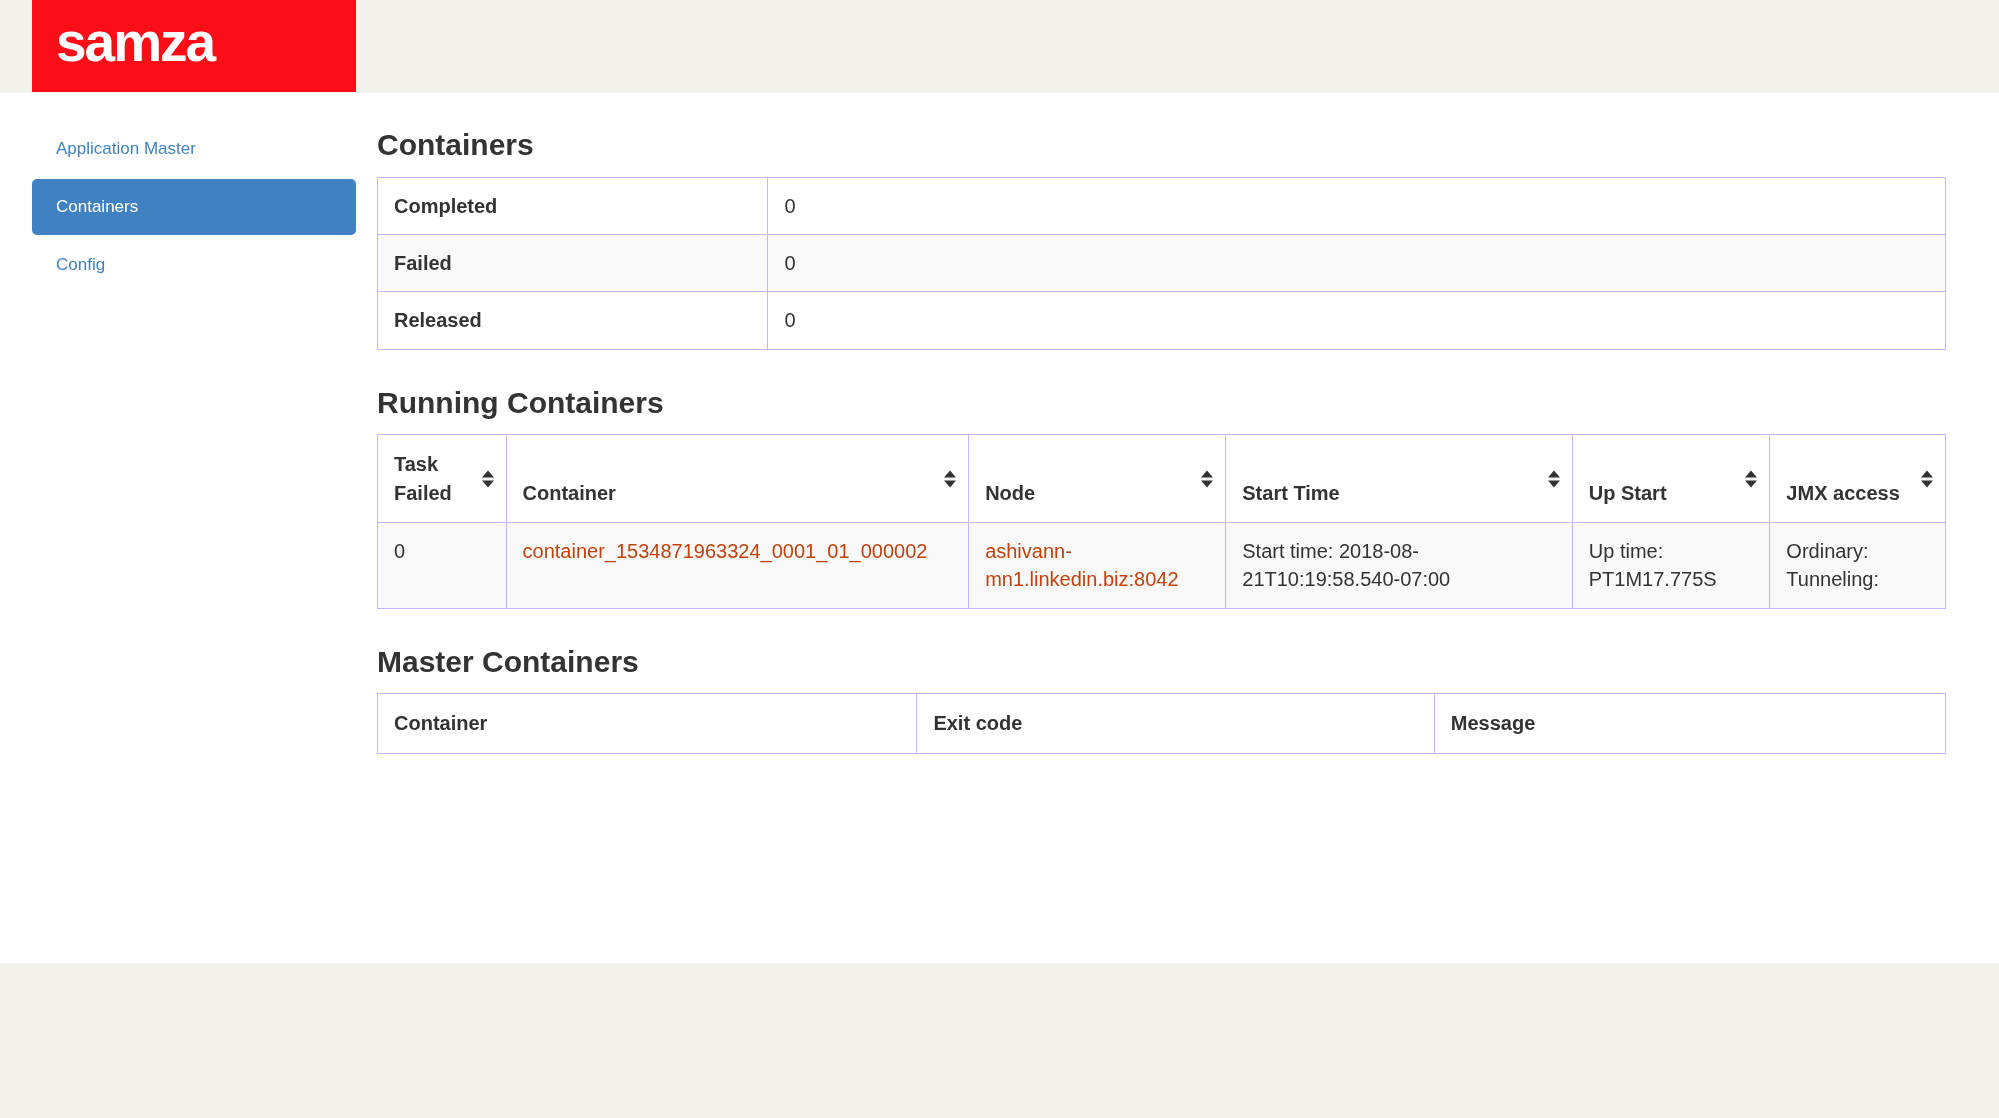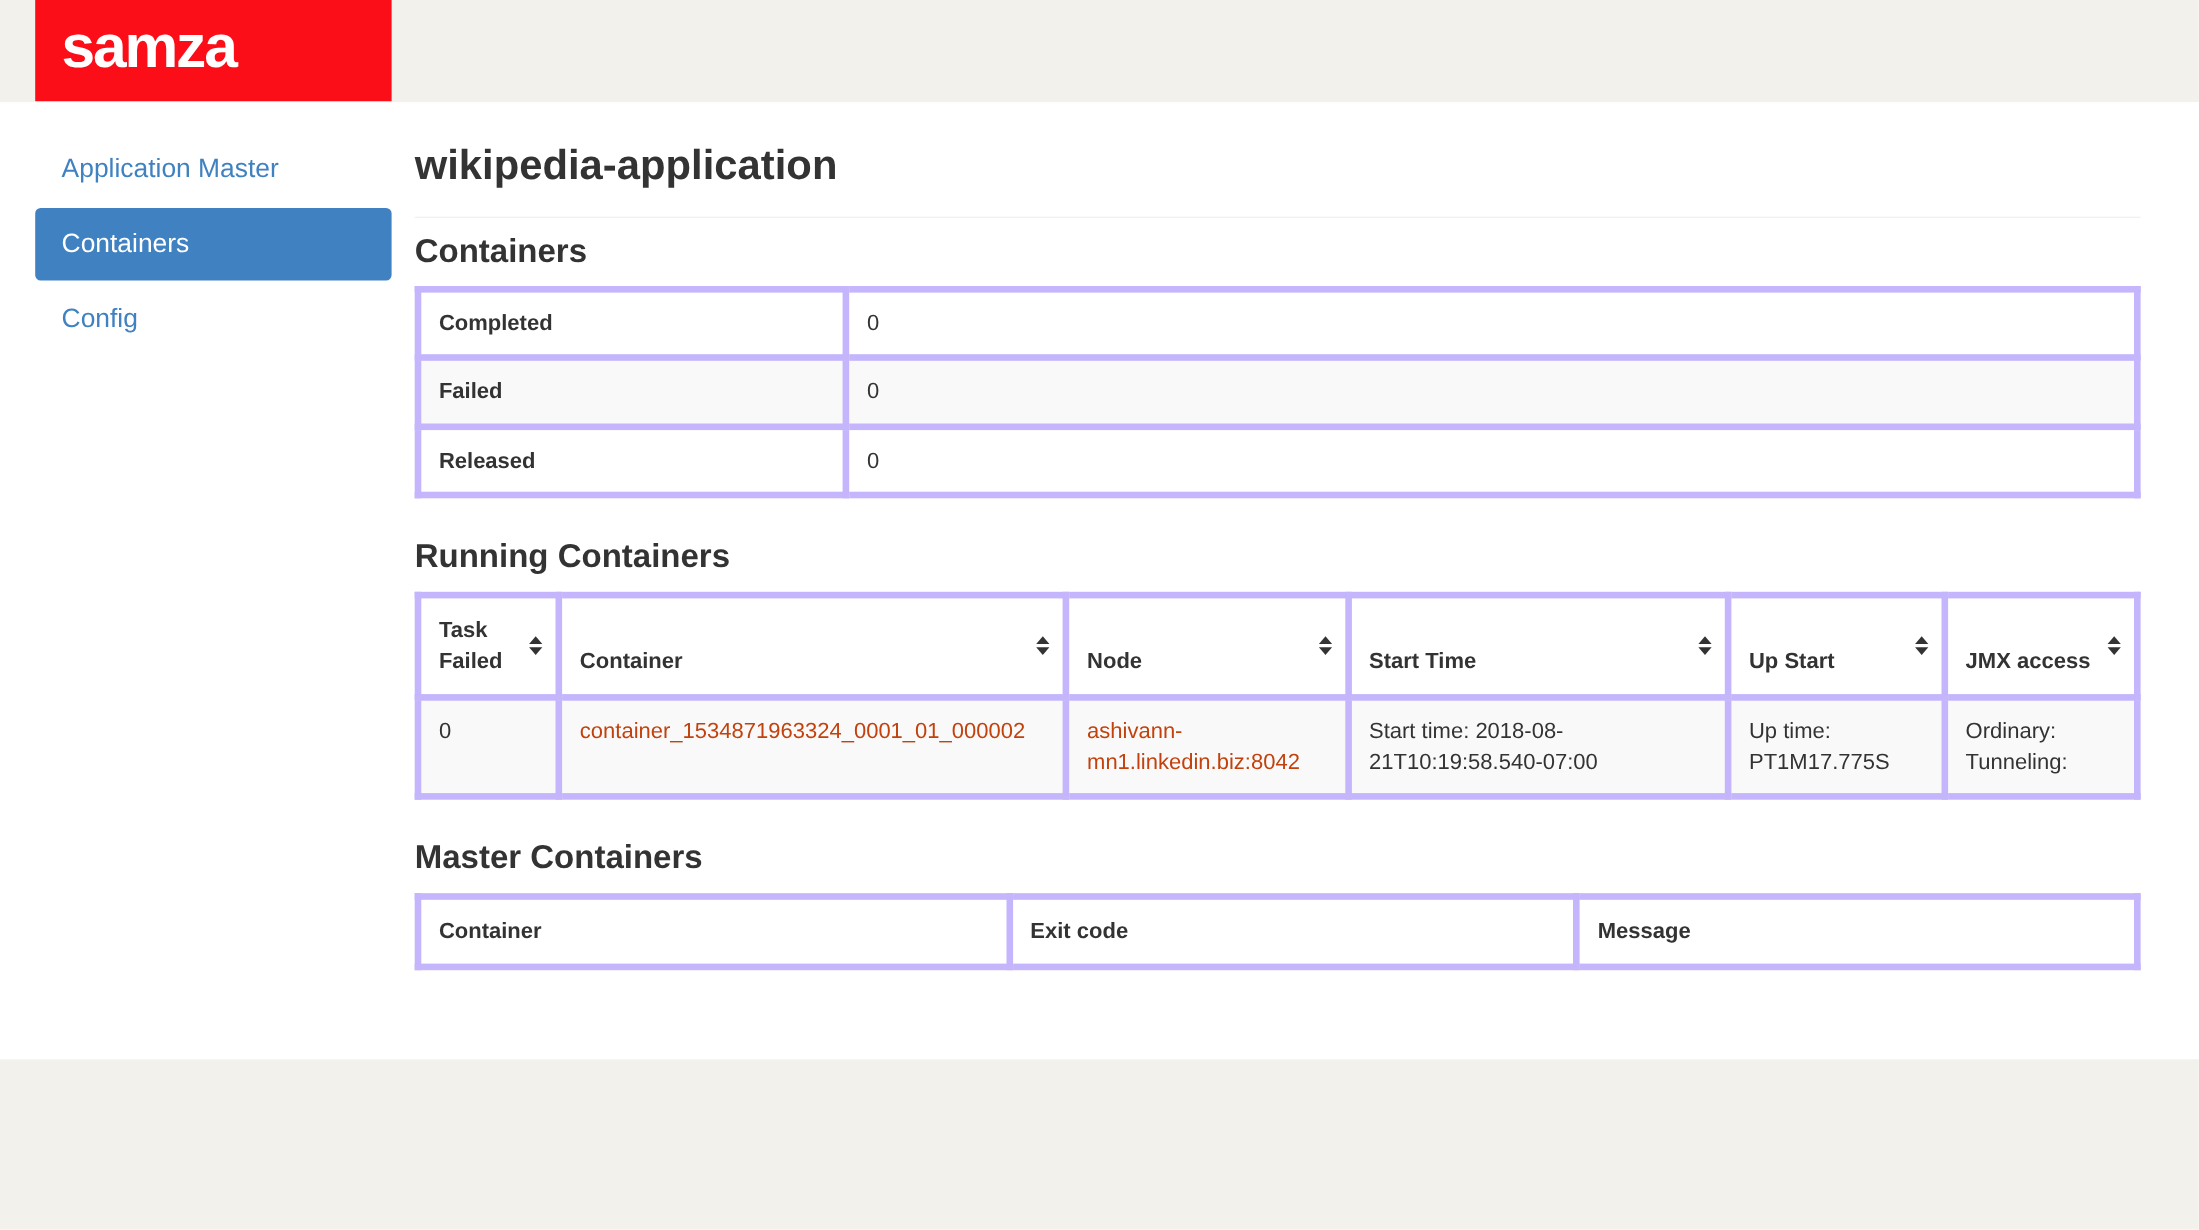--- a/index.html
+++ b/index.html
@@ -46,21 +46,21 @@
     overflow: hidden;
   }
   .sidebar { width: 324px; flex: 0 0 324px; }
   .content { margin-left: 21px; width: 1569px; flex: 0 0 1569px; }
 
   
   .nav-item {
     display: block;
     padding: 16px 24px;
     margin-bottom: 2px;
-    font-size: 24px;
+    font-size: 17px;
     color: #4081c1;
     border-radius: 5px;
     cursor: pointer;
     text-decoration: none;
   }
   .nav-item.active {
     background: #4081c1;
     color: #ffffff;
   }
 
@@ -87,21 +87,21 @@
 
   
   table.tbl {
     width: 100%;
     border-collapse: collapse;
     table-layout: fixed;
     margin-bottom: 36px;
     background: #ffffff;
   }
   .tbl th, .tbl td {
-    border: 6px solid #c4b5fd;
+    border: 1px solid #c4b5fd;
     padding: 14px 16px;
     text-align: left;
     font-size: 20px;
     vertical-align: top;
     word-wrap: break-word;
     overflow-wrap: break-word;
   }
   .tbl th { font-weight: 700; }
   .tbl thead th {
     vertical-align: bottom;
@@ -155,23 +155,20 @@
 <div class="main-row">
 
   <div class="sidebar">
     <a class="nav-item">Application Master</a>
     <a class="nav-item active">Containers</a>
     <a class="nav-item">Config</a>
   </div>
 
   <div class="content">
 
-    <div class="page-header">
-      <h1 class="page-title">wikipedia-application</h1>
-    </div>
 
     <h2 class="section-heading">Containers</h2>
     <table class="tbl stripe-even">
       <colgroup>
           <col style="width:24.9%">
           <col style="width:75.1%">
         </colgroup>
       <tbody>
         <tr>
           <th>Completed</th>

